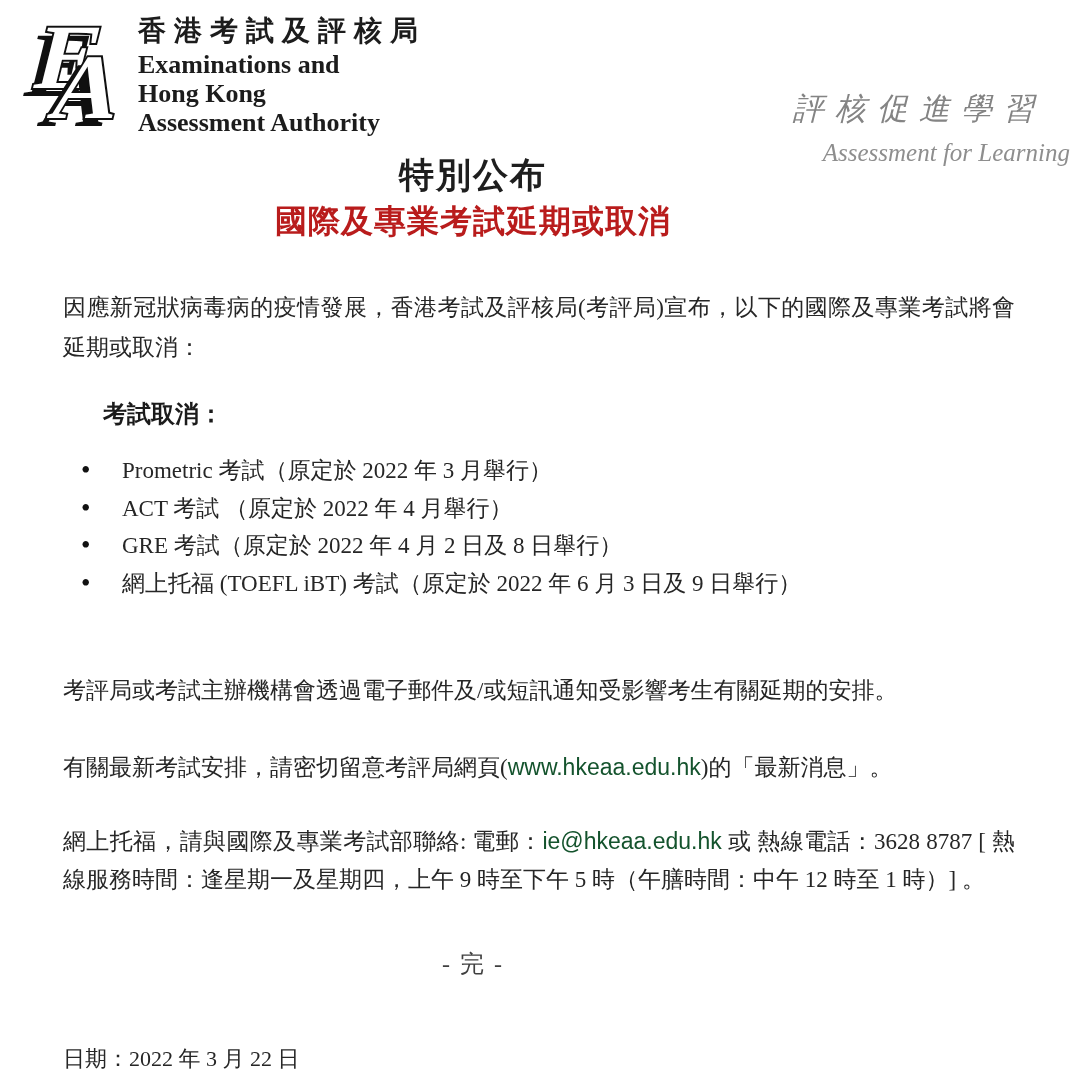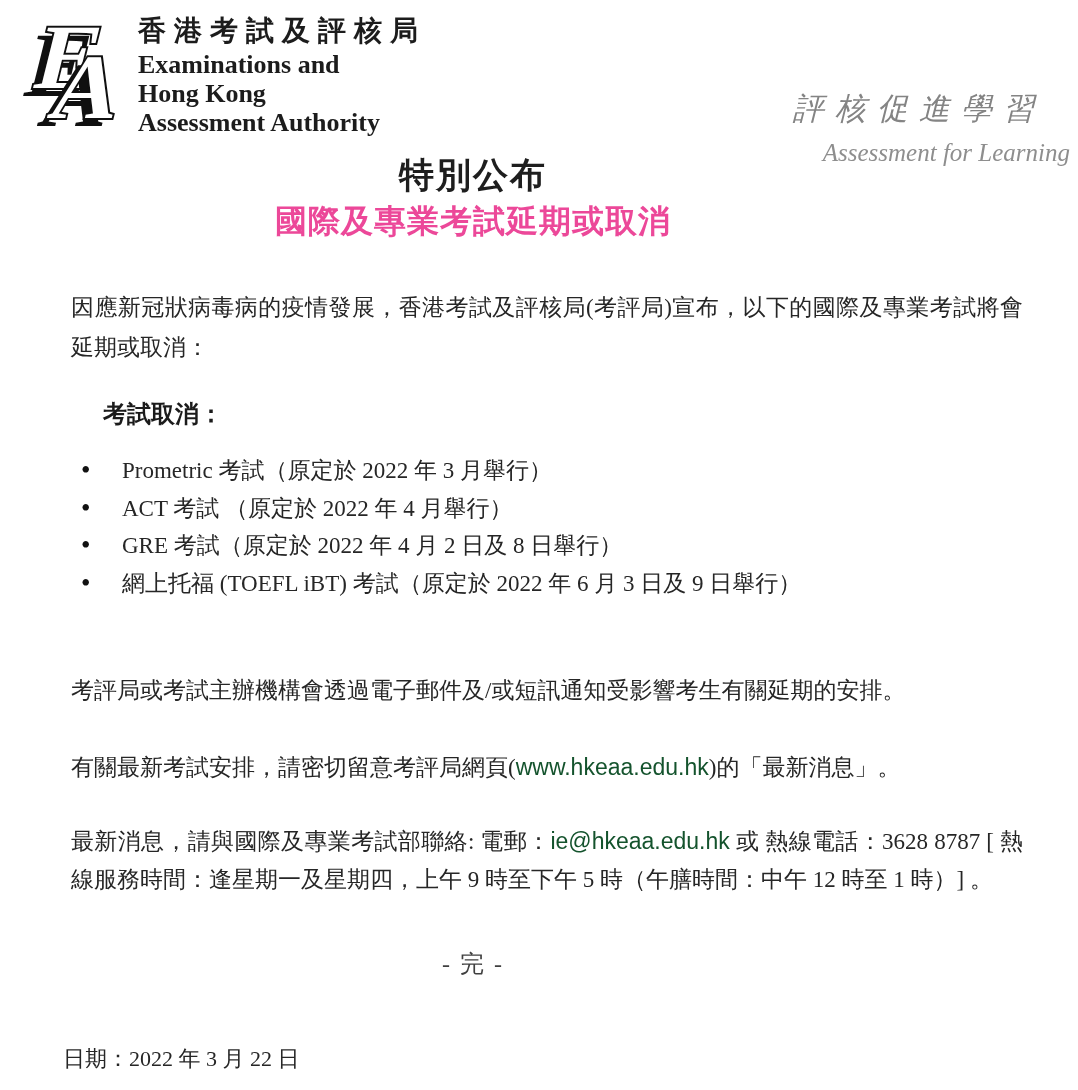--- a/index.html
+++ b/index.html
@@ -76,27 +76,26 @@
     font-weight: bold;
     letter-spacing: 2px;
     color: #1e1e1e;
   }
   .doc-subtitle {
     top: 200px;
     font-family: "Liberation Sans", "DejaVu Sans", sans-serif;
     font-size: 32px;
     font-weight: bold;
     letter-spacing: 1px;
-    color: #ec4899;
+    color: #b91c1c;
   }
   .para {
     font-size: 23px;
     line-height: 40px;
     text-align: justify;
-    margin-left: 8px;
   }
   .intro-para   { top: 288px; }
   .cancel-head  { top: 398px; font-size: 24px; font-weight: bold; color: #1b1b1b; margin-left: 40px; }
   .exam-list    { top: 436px; list-style: none; margin: 16px; padding: 0; }
   .exam-list li {
     position: relative;
     padding-left: 43px;
     font-size: 23px;
     line-height: 37.5px;
   }
@@ -164,18 +163,18 @@
   <li>網上托福 (TOEFL iBT) 考試（原定於 2022 年 6 月 3 日及 9 日舉行）</li>
 </ul>
 
 <div class="block para notify-para">考評局或考試主辦機構會透過電子郵件及/或短訊通知受影響考生有關延期的安排。</div>
 
 <div class="block para website-para">
   <span>有關最新考試安排，請密切留意考評局網頁(</span><a class="doc-link">www.hkeaa.edu.hk</a><span>)的「最新消息」。</span>
 </div>
 
 <div class="block para contact-para">
-  <span>最新消息，請與國際及專業考試部聯絡: 電郵：</span><a class="doc-link">ie@hkeaa.edu.hk</a><span> 或 熱線電話：3628 8787 [ 熱線服務時間：逢星期一及星期四，上午 9 時至下午 5 時（午膳時間：中午 12 時至 1 時）] 。</span>
+  <span>網上托福，請與國際及專業考試部聯絡: 電郵：</span><a class="doc-link">ie@hkeaa.edu.hk</a><span> 或 熱線電話：3628 8787 [ 熱線服務時間：逢星期一及星期四，上午 9 時至下午 5 時（午膳時間：中午 12 時至 1 時）] 。</span>
 </div>
 
 <div class="block centered end-marker">- 完 -</div>
 
 <div class="block date-line">日期：2022 年 3 月 22 日</div>
 
 </body></html>

